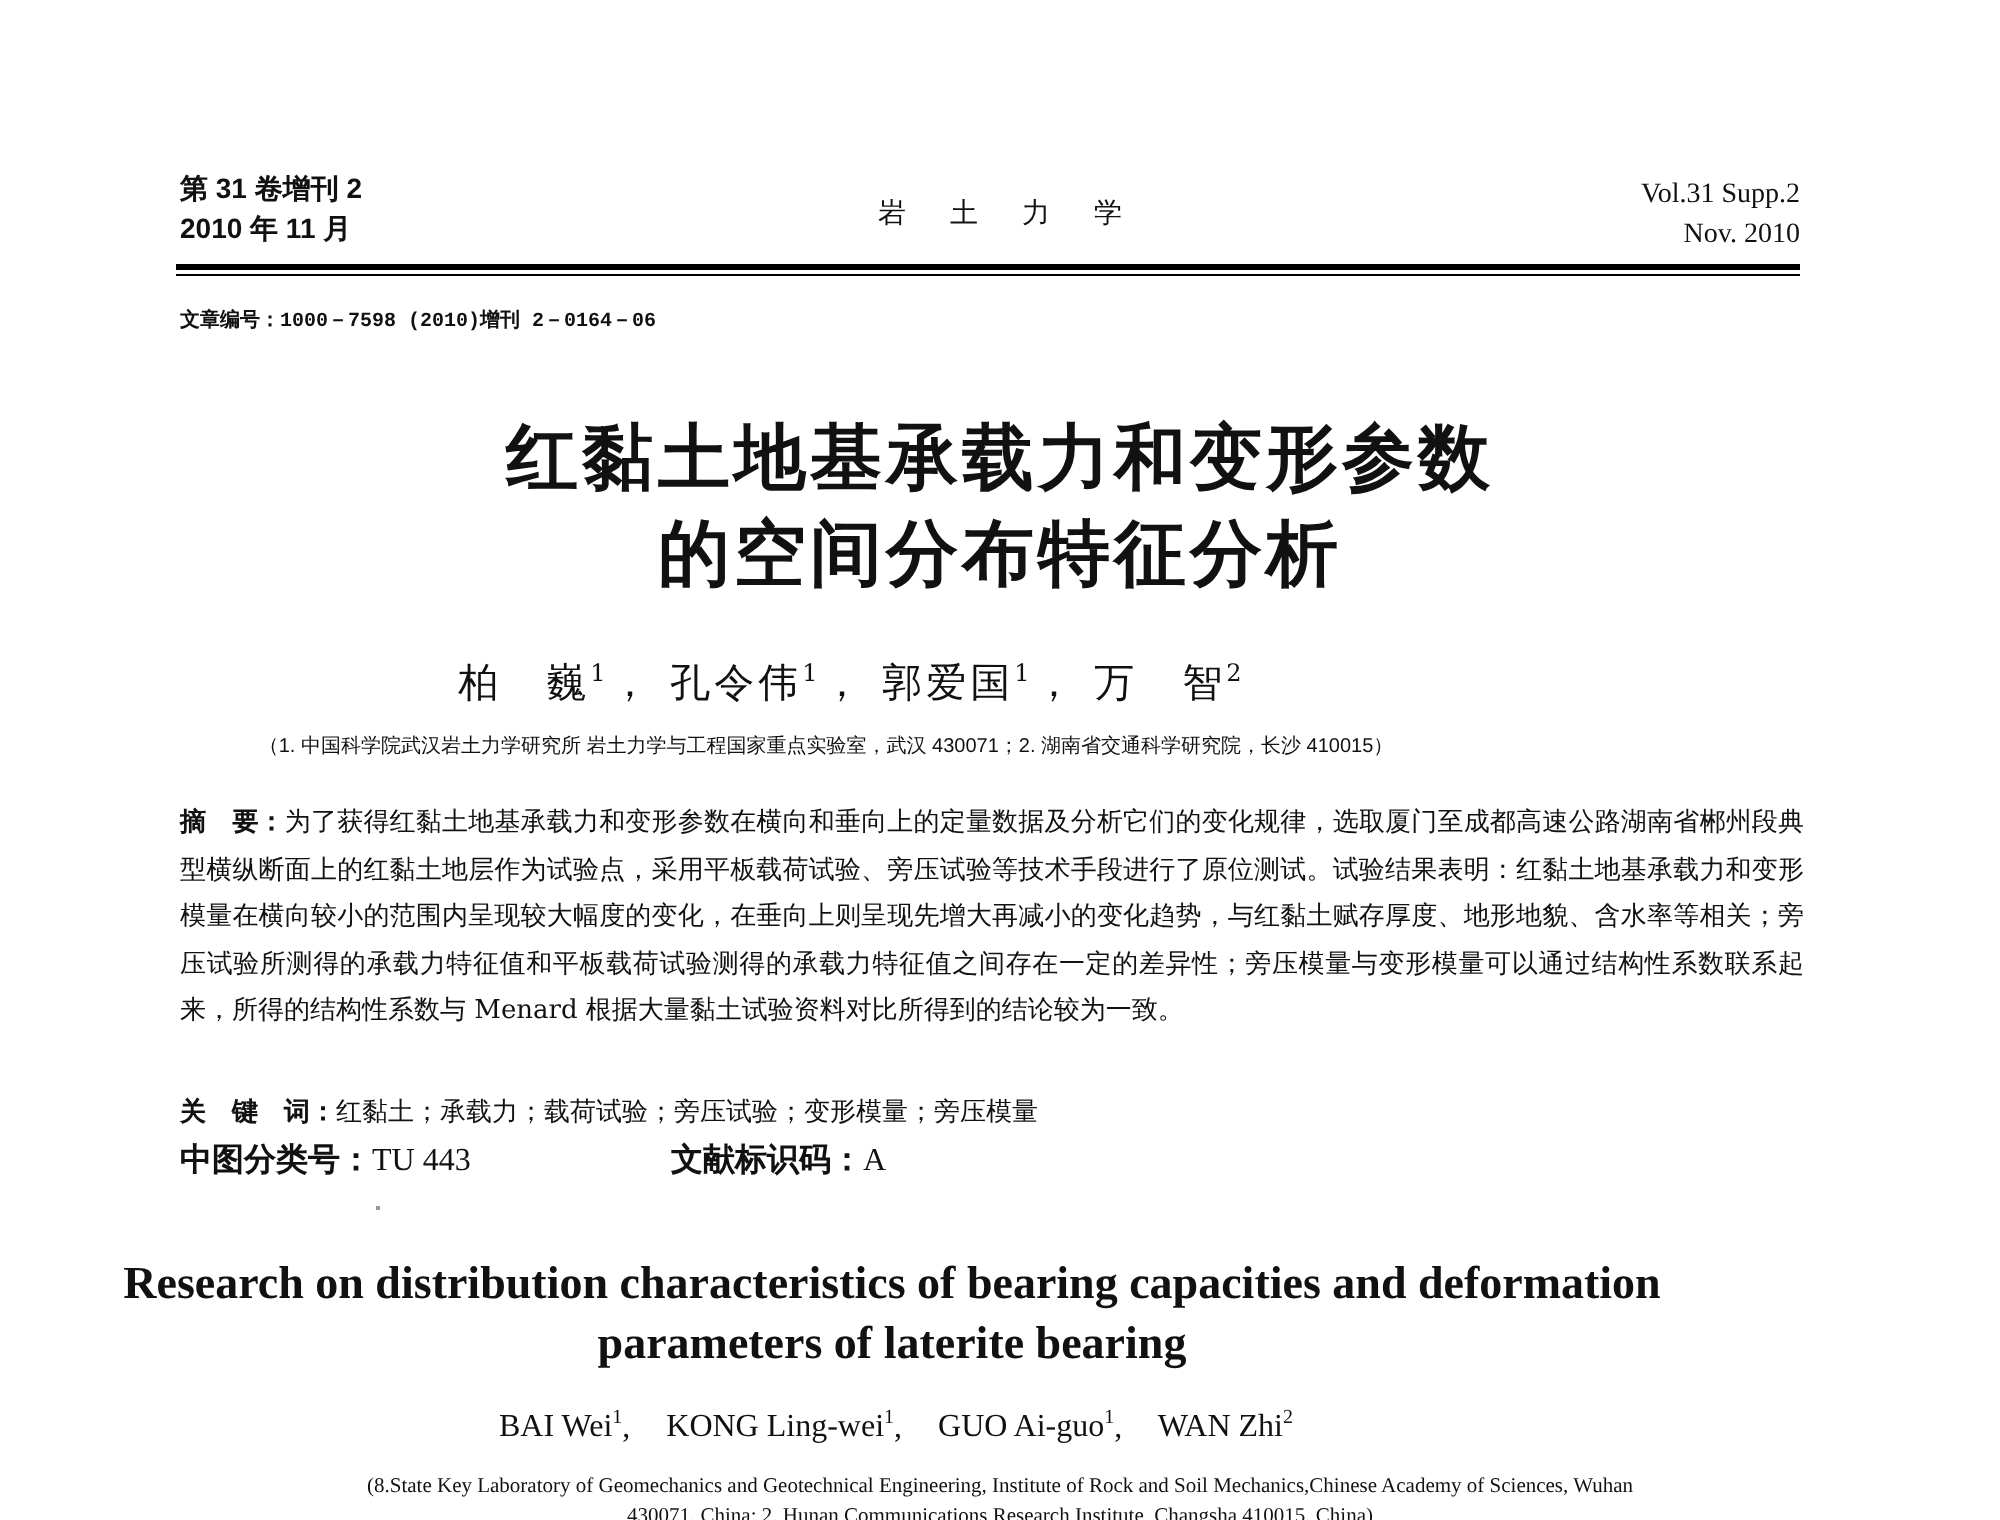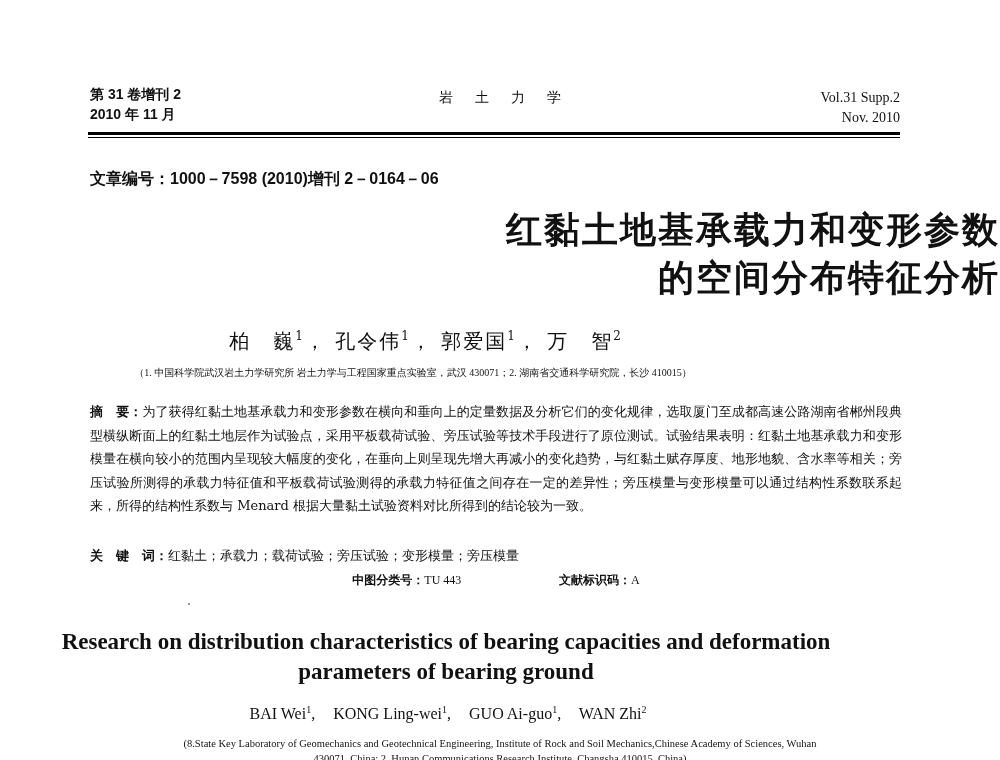--- a/index.html
+++ b/index.html
@@ -1,33 +1,33 @@
 <!DOCTYPE html>
 <html><head>
   <meta charset="utf-8">
   <style>
     html, body { margin: 0; padding: 0; background: #ffffff; }
     body { width: 1000px; height: 760px; position: relative; overflow: hidden; color: #111; font-family: "DejaVu Serif", serif; }
     .abs { position: absolute; }
     .hdr-left { left: 90px; top: 84px; font-size: 14px; line-height: 20px; font-family: Liberation Sans, sans-serif; font-weight: bold; }
     .hdr-center { left: 380px; width: 240px; top: 88px; text-align: center; font-size: 14px; line-height: 20px; font-family: "Liberation Serif", "DejaVu Serif", serif; }
-    .hdr-center .cn { letter-spacing: 22px; padding-left: 22px; }
+    .hdr-center .cn { letter-spacing: 22px; padding-left: 22px; margin-top: 10px; }
     .hdr-right { right: 100px; top: 88px; text-align: right; font-size: 14px; line-height: 20px; font-family: "Liberation Serif", serif; }
     .rule-thick { left: 88px; top: 132px; width: 812px; height: 3px; background: #000; }
     .rule-thin { left: 88px; top: 137px; width: 812px; height: 1px; background: #000; }
-    .doc-id { left: 90px; top: 153px; font-size: 16px; font-weight: bold; font-family: Liberation Sans, sans-serif; margin-top: 16px; }
-    .title-cn { left: 0; width: 1000px; top: 206px; text-align: right; font-family: "DejaVu Sans", sans-serif; font-weight: bold; font-size: 36px; line-height: 48px; letter-spacing: 2px; }
+    .doc-id { left: 90px; top: 153px; font-size: 10px; font-weight: bold; font-family: Liberation Mono, monospace; }
+    .title-cn { left: 0; width: 1000px; top: 206px; text-align: center; font-family: "DejaVu Sans", sans-serif; font-weight: bold; font-size: 36px; line-height: 48px; letter-spacing: 2px; }
     .authors-cn { left: 0; width: 852px; top: 328px; text-align: center; font-family: "DejaVu Serif", serif; font-size: 20px; letter-spacing: 2px; }
     .authors-cn sup { font-size: 12px; }
-    .affil-cn { left: 0; width: 826px; top: 366px; text-align: center; font-size: 10px; font-family: Liberation Serif, serif; }
+    .affil-cn { left: 0; width: 826px; top: 366px; text-align: center; font-size: 10px; font-family: Liberation Sans, sans-serif; }
     .abstract { left: 90px; width: 812px; top: 400px; font-size: 13px; line-height: 23.5px; font-family: "DejaVu Serif", serif; text-align: justify; }
     .abstract .lbl { font-weight: bold; font-family: "DejaVu Sans", sans-serif; }
     .keywords { left: 90px; top: 545px; font-size: 13px; line-height: 22px; }
     .keywords .lbl { font-weight: bold; font-family: Liberation Sans, sans-serif; }
-    .clc { left: 90px; top: 569px; font-size: 12px; line-height: 22px; width: 812px; text-align: center; }
+    .clc { left: 90px; top: 569px; font-size: 16px; line-height: 22px; width: 812px; }
     .clc .lbl { font-weight: bold; font-family: "DejaVu Sans", sans-serif; }
     .clc .val { font-family: "Liberation Serif", serif; }
     .clc .gap { display: inline-block; width: 90px; }
     .title-en { left: 0; width: 892px; top: 627px; text-align: center; font-family: "Liberation Serif", serif; font-weight: bold; font-size: 23px; line-height: 30px; }
     .authors-en { left: 0; width: 896px; top: 704px; text-align: center; font-family: "Liberation Serif", serif; font-size: 16px; }
     .authors-en sup { font-size: 10px; }
     .authors-en .sep { display: inline-block; width: 14px; }
     .affil-en { left: 0; width: 1000px; top: 736px; text-align: center; font-family: "Liberation Serif", serif; font-size: 10.5px; line-height: 15px; }
     .tick { left: 188px; top: 603px; width: 2px; height: 2px; background: #999; }
   </style>
@@ -80,21 +80,21 @@
 <div class="abs clc">
   <span class="lbl">中图分类号：</span><span class="val">TU 443</span>
   <span class="gap"></span>
   <span class="lbl">文献标识码：</span><span class="val">A</span>
 </div>
 
 <div class="abs tick"></div>
 
 <div class="abs title-en">
   <div>Research on distribution characteristics of bearing capacities and deformation</div>
-  <div>parameters of bearing ground</div>
+  <div>parameters of laterite bearing</div>
 </div>
 
 <div class="abs authors-en">
   <span><span>BAI Wei</span><sup>1</sup></span><span>,</span><span class="sep"></span>
   <span><span>KONG Ling-wei</span><sup>1</sup></span><span>,</span><span class="sep"></span>
   <span><span>GUO Ai-guo</span><sup>1</sup></span><span>,</span><span class="sep"></span>
   <span><span>WAN Zhi</span><sup>2</sup></span>
 </div>
 
 <div class="abs affil-en">

